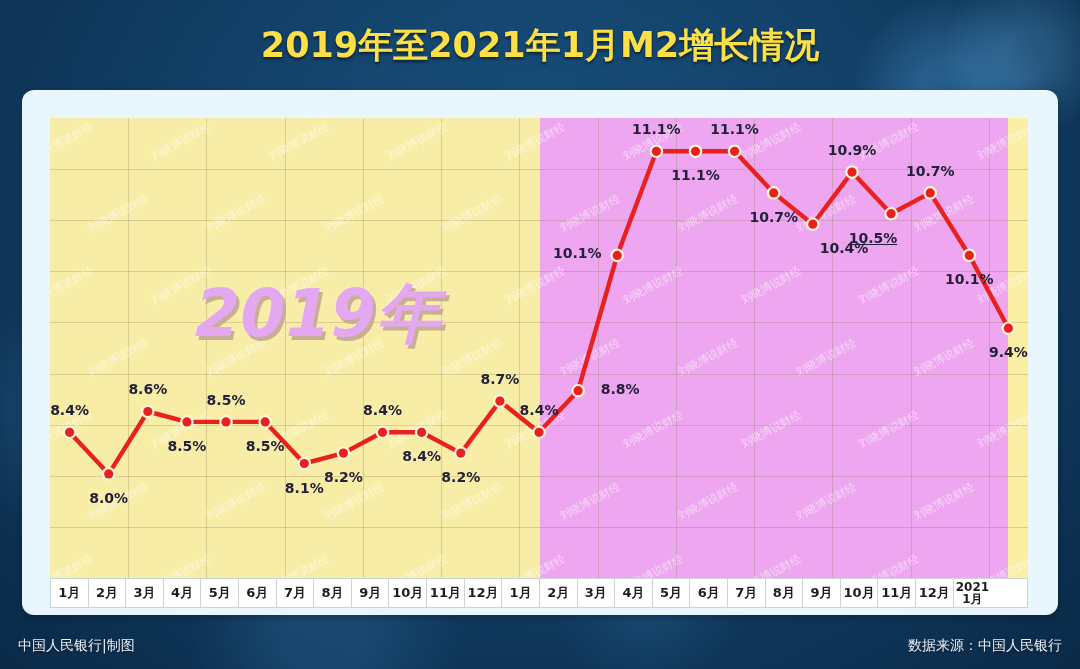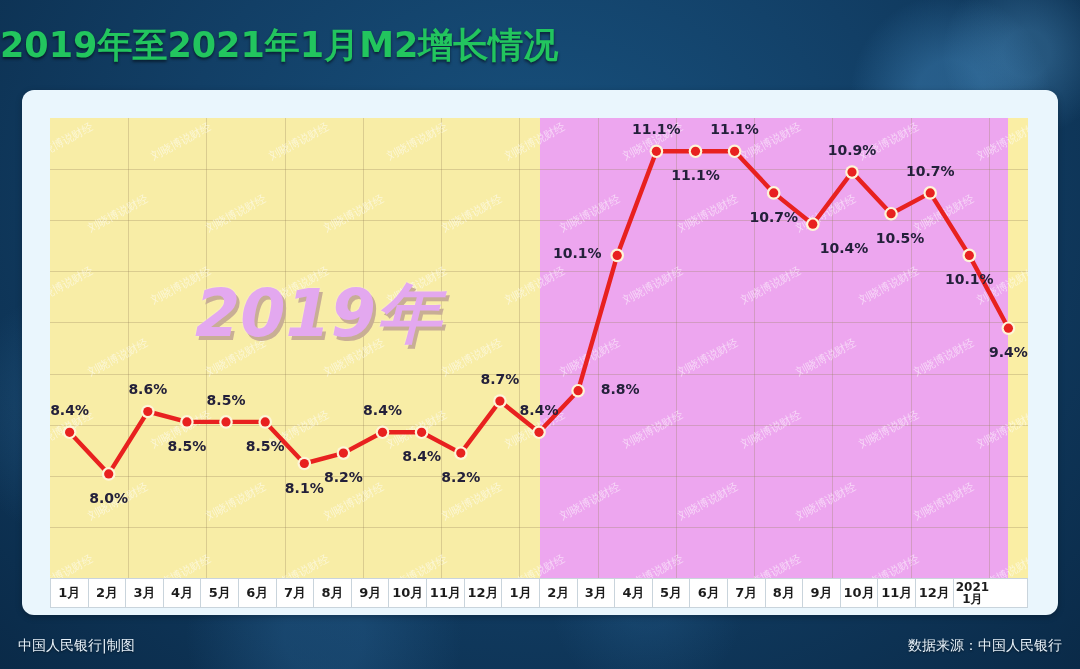--- a/index.html
+++ b/index.html
@@ -18,24 +18,24 @@
       radial-gradient(circle at 95% 8%, rgba(120,200,255,.22) 0 2%, rgba(120,200,255,0) 7%),
       radial-gradient(circle at 8% 62%, rgba(80,160,220,.16) 0 4%, rgba(80,160,220,0) 12%),
       radial-gradient(circle at 30% 95%, rgba(70,150,215,.18) 0 4%, rgba(70,150,215,0) 14%),
       radial-gradient(circle at 60% 90%, rgba(70,150,215,.12) 0 3%, rgba(70,150,215,0) 11%),
       radial-gradient(ellipse at 50% 30%, #18527f 0%, #123f66 48%, #0a2a48 100%);
   }
 
   
   #title {
     position:absolute; left:0; right:0; top:22px;
-    text-align:left;
+    text-align:center;
     font-size:35px;
     font-weight:bold;
-    color:#22c55e;
+    color:#fde047;
     letter-spacing:0px;
     text-shadow:0 2px 3px rgba(0,0,0,.55);
     font-family:"DejaVu Sans","Liberation Sans",sans-serif;
     white-space:nowrap;
   }
 
   
   #card {
     position:absolute;
     left:22px; top:90px; width:1036px; height:525px;
@@ -313,21 +313,21 @@
         <div class="dlabel" style="left: 449.88px; top: 261.077px;">8.7%</div>
         <div class="dlabel" style="left: 489px; top: 292.299px;">8.4%</div>
         <div class="dlabel" style="left: 570.12px; top: 270.67px;">8.8%</div>
         <div class="dlabel" style="left: 527.24px; top: 135.376px;">10.1%</div>
         <div class="dlabel" style="left: 606.36px; top: 11.3032px;">11.1%</div>
         <div class="dlabel" style="left: 645.48px; top: 57.3032px;">11.1%</div>
         <div class="dlabel" style="left: 684.6px; top: 11.3032px;">11.1%</div>
         <div class="dlabel" style="left: 723.72px; top: 98.9321px;">10.7%</div>
         <div class="dlabel" style="left: 794px; top: 130.154px;">10.4%</div>
         <div class="dlabel" style="left: 801.96px; top: 32.1176px;">10.9%</div>
-        <div class="dlabel" style="left: 850px; top: 119.747px;">10.5%</div>
+        <div class="dlabel" style="left: 823px; top: 119.747px; text-decoration: underline;">10.5%</div>
         <div class="dlabel" style="left: 880.2px; top: 52.9321px;">10.7%</div>
         <div class="dlabel" style="left: 919.32px; top: 161.376px;">10.1%</div>
         <div class="dlabel" style="left: 958.44px; top: 234.226px;">9.4%</div>
       </div>
   </div>
 
   <div id="axis">
       <div class="xcell">1月</div>
       <div class="xcell">2月</div>
       <div class="xcell">3月</div>

